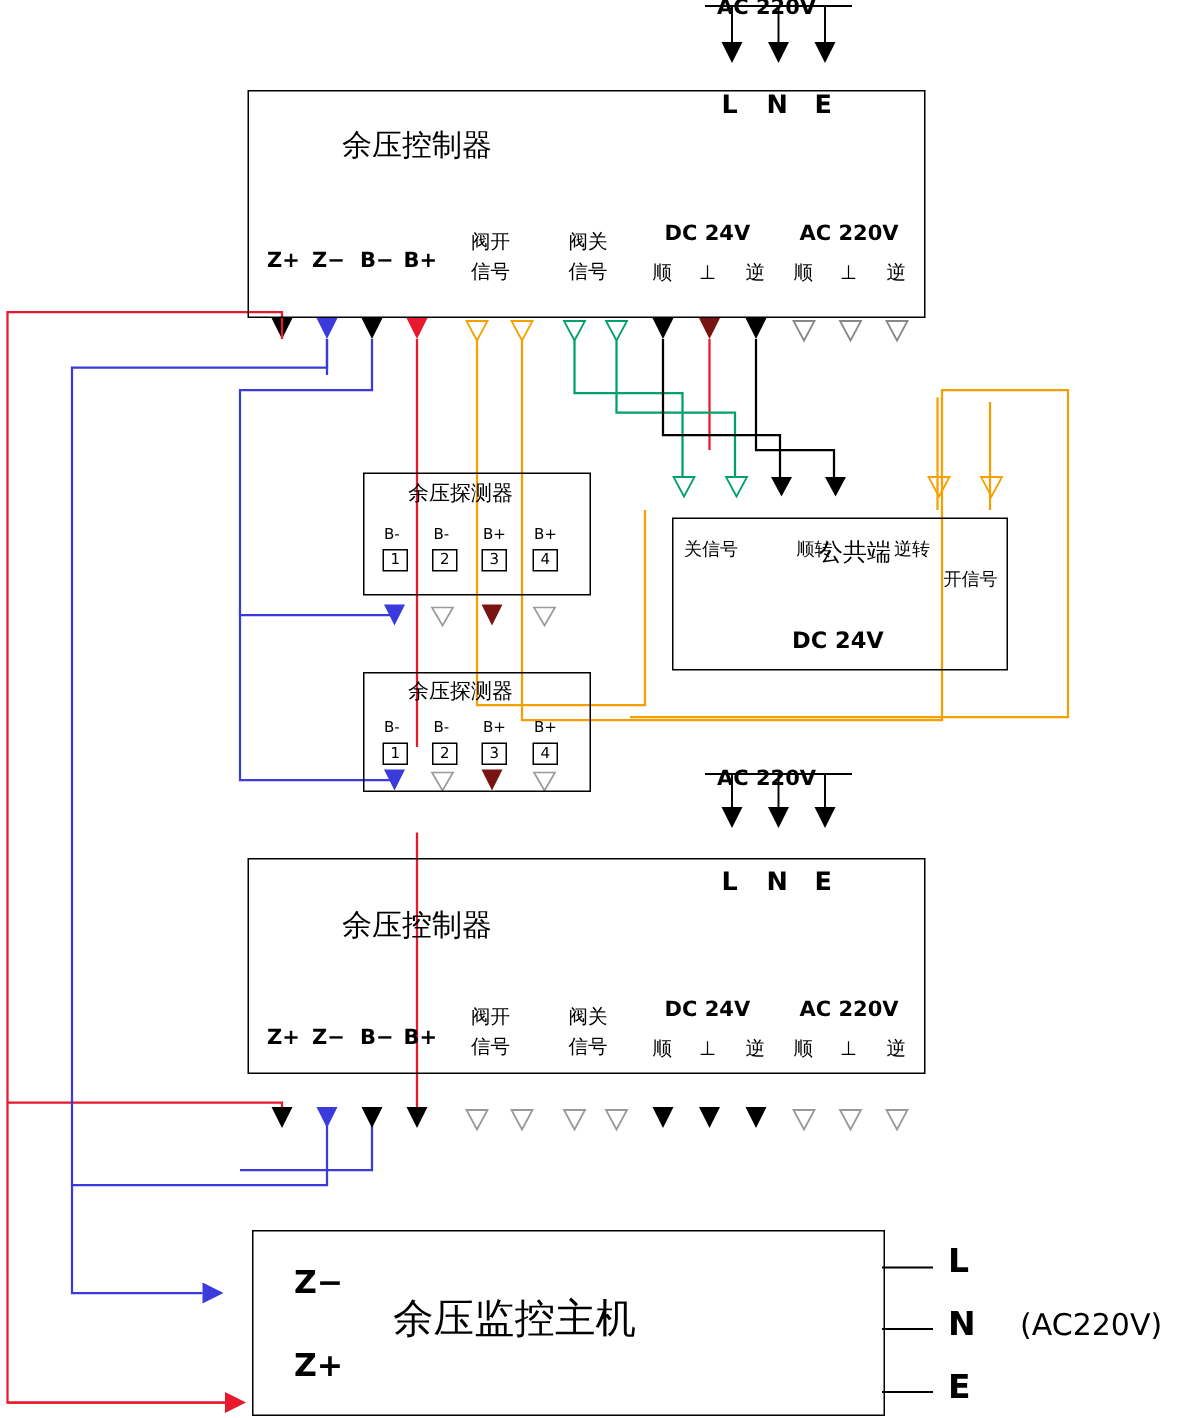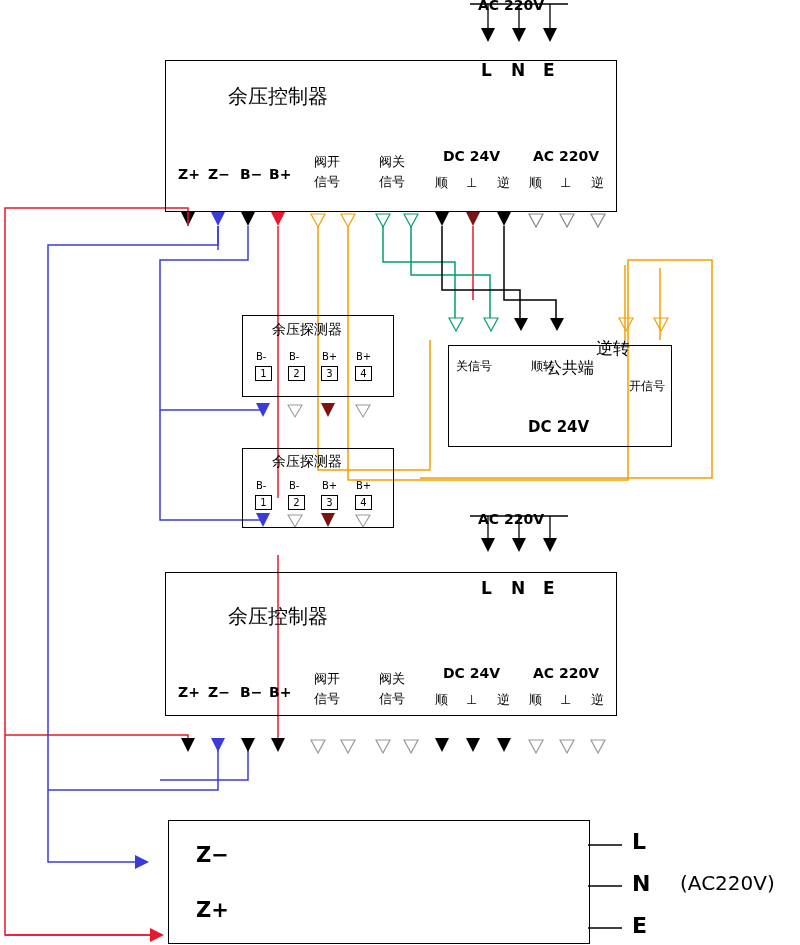--- a/index.html
+++ b/index.html
@@ -234,21 +234,21 @@
   <div class="lbl" style="left:322px;top:481px;font-size:10px;">B+</div>
   <div class="lbl" style="left:356px;top:481px;font-size:10px;">B+</div>
   <div class="terminal" style="left:255px;top:495px;">1</div>
   <div class="terminal" style="left:288px;top:495px;">2</div>
   <div class="terminal" style="left:321px;top:495px;">3</div>
   <div class="terminal" style="left:355px;top:495px;">4</div>
 
   <div class="lbl" style="left:456px;top:360px;font-size:12px;">关信号</div>
   <div class="lbl" style="left:531px;top:360px;font-size:12px;">顺转</div>
   <div class="lbl" style="left:546px;top:360px;font-size:16px;">公共端</div>
-  <div class="lbl" style="left:596px;top:340px;font-size:17px;">逆转</div>
+  <div class="lbl" style="left:596px;top:360px;font-size:12px;">逆转</div>
   <div class="lbl" style="left:629px;top:380px;font-size:12px;">开信号</div>
   <div class="lbl b" style="left:528px;top:420px;font-size:15px;">DC 24V</div>
 
   <div class="lbl b" style="left:478px;top:512px;font-size:14px;">AC 220V</div>
   <div class="lbl b" style="left:481px;top:580px;font-size:17px;">L</div>
   <div class="lbl b" style="left:511px;top:580px;font-size:17px;">N</div>
   <div class="lbl b" style="left:543px;top:580px;font-size:17px;">E</div>
 
   <div class="lbl" style="left:228px;top:606px;font-size:20px;">余压控制器</div>
 
@@ -267,19 +267,20 @@
 
   <div class="lbl" style="left:435px;top:693px;font-size:13px;">顺</div>
   <div class="lbl" style="left:466px;top:693px;font-size:13px;">⊥</div>
   <div class="lbl" style="left:497px;top:693px;font-size:13px;">逆</div>
   <div class="lbl" style="left:529px;top:693px;font-size:13px;">顺</div>
   <div class="lbl" style="left:560px;top:693px;font-size:13px;">⊥</div>
   <div class="lbl" style="left:591px;top:693px;font-size:13px;">逆</div>
 
   <div class="lbl b" style="left:196px;top:845px;font-size:21px;">Z−</div>
   <div class="lbl b" style="left:196px;top:900px;font-size:21px;">Z+</div>
+  <div class="lbl" style="left:262px;top:866px;font-size:27px;">余压监控主机</div>
 
   <div class="lbl b" style="left:632px;top:831px;font-size:22px;">L</div>
   <div class="lbl b" style="left:632px;top:873px;font-size:22px;">N</div>
   <div class="lbl b" style="left:632px;top:915px;font-size:22px;">E</div>
   <div class="lbl" style="left:680px;top:873px;font-size:20px;">(AC220V)</div>
 
 </div>
 
 </body></html>

